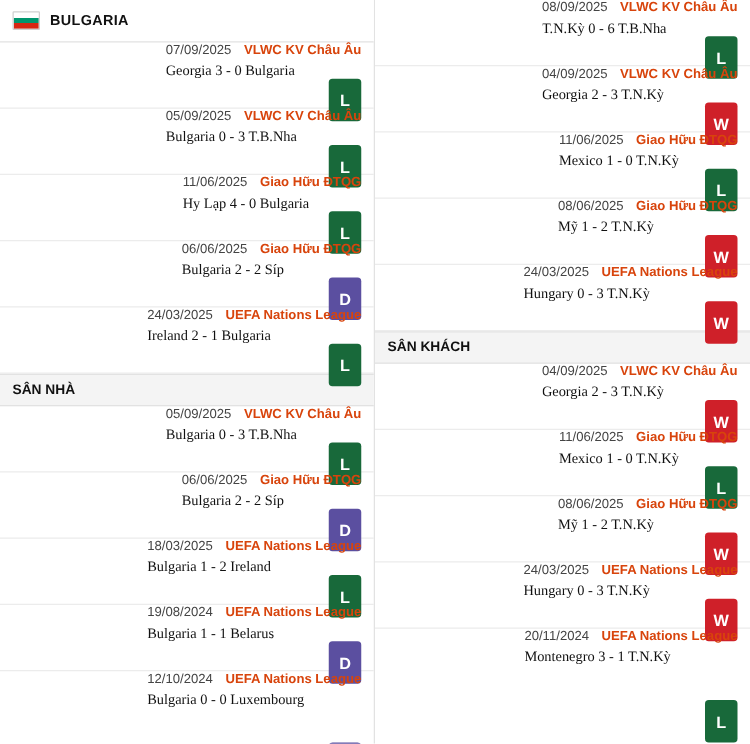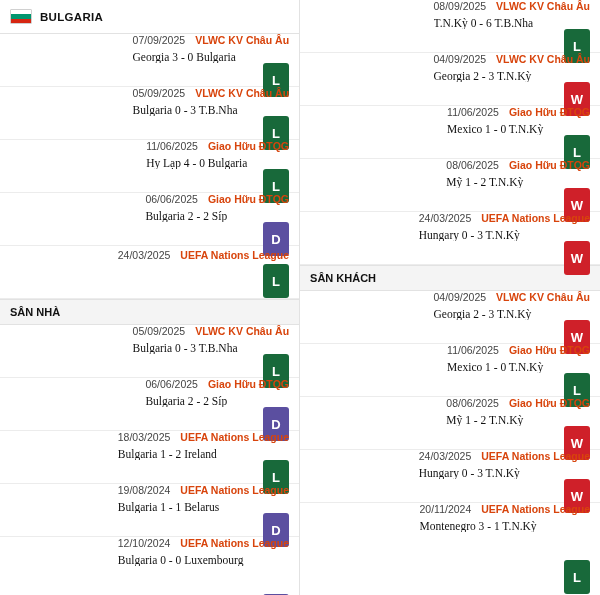--- a/index.html
+++ b/index.html
@@ -206,20 +206,21 @@
       </div>
       <div class="result D">D</div>
     </div>
 
     <div class="match">
       <div class="match-info">
         <div class="match-top">
           <span class="match-date">24/03/2025</span>
           <span class="match-comp">UEFA Nations League</span>
         </div>
+        <div class="match-score">Ireland 2 - 1 Bulgaria</div>
       </div>
       <div class="result L">L</div>
     </div>
 
     <div class="section-bar">SÂN NHÀ</div>
 
     <div class="match">
       <div class="match-info">
         <div class="match-top">
           <span class="match-date">05/09/2025</span>

